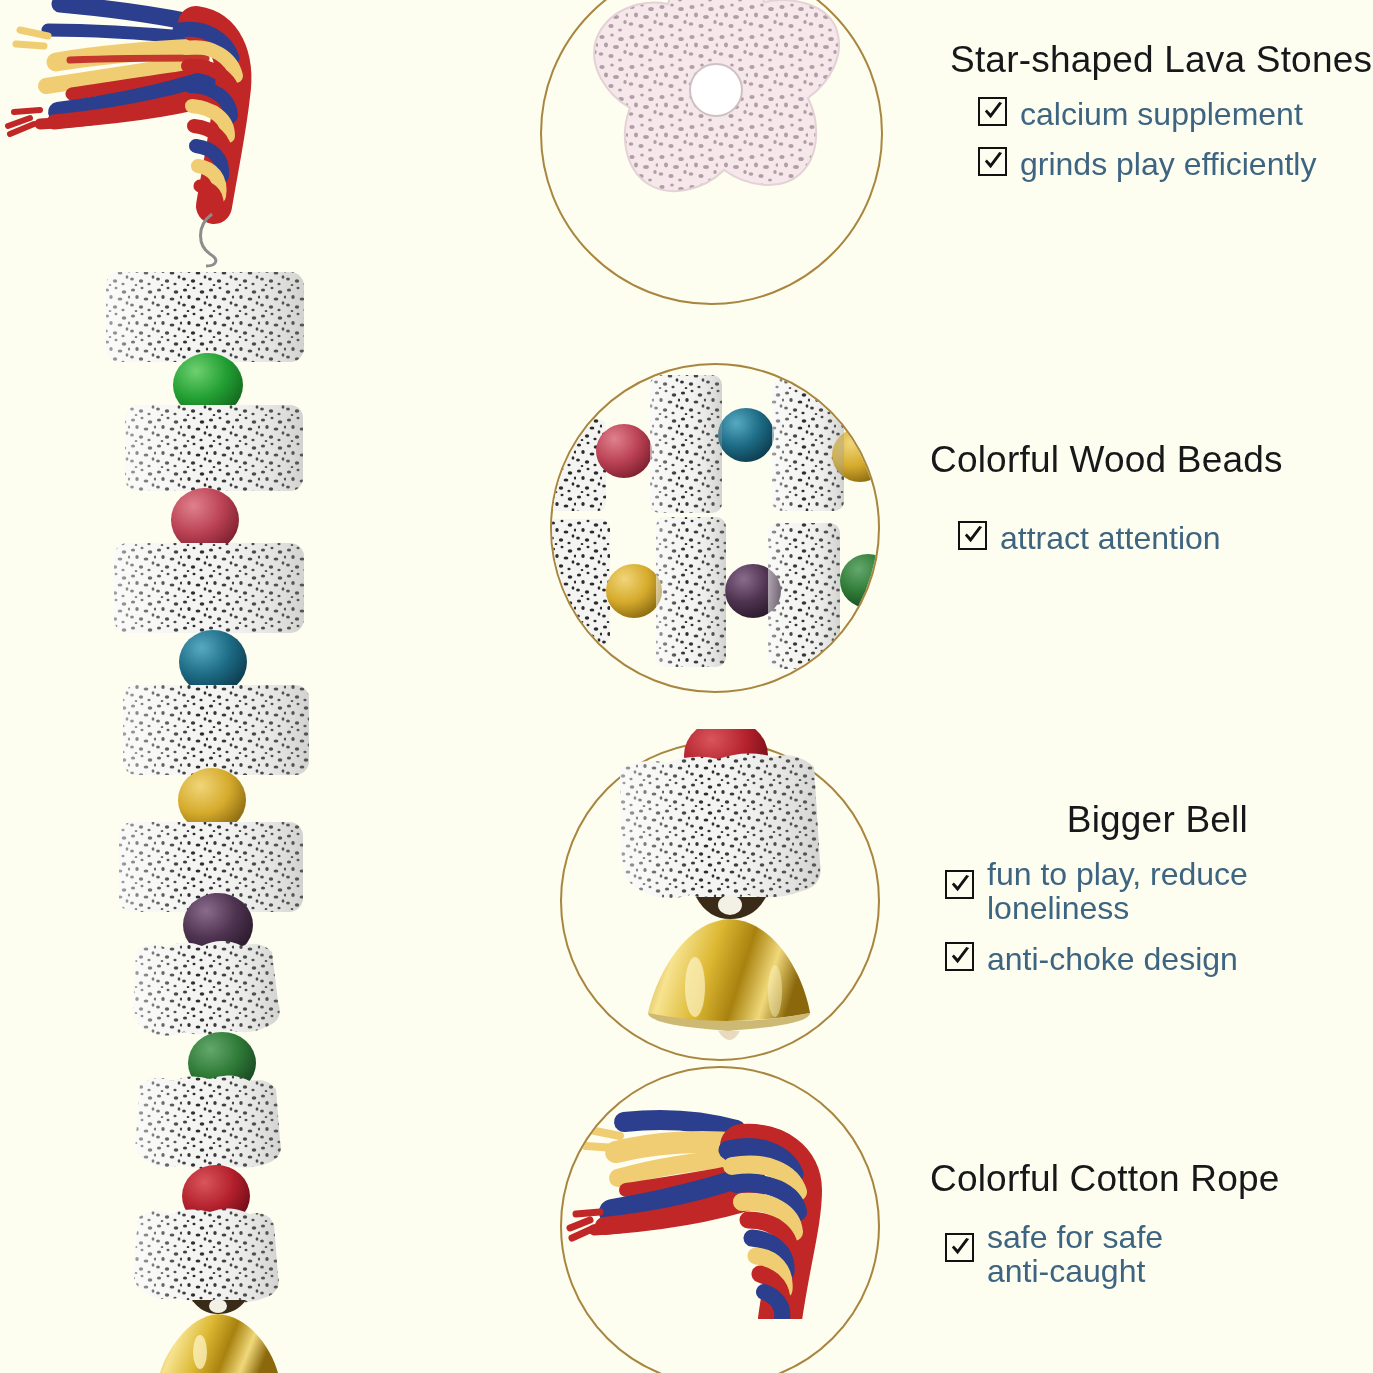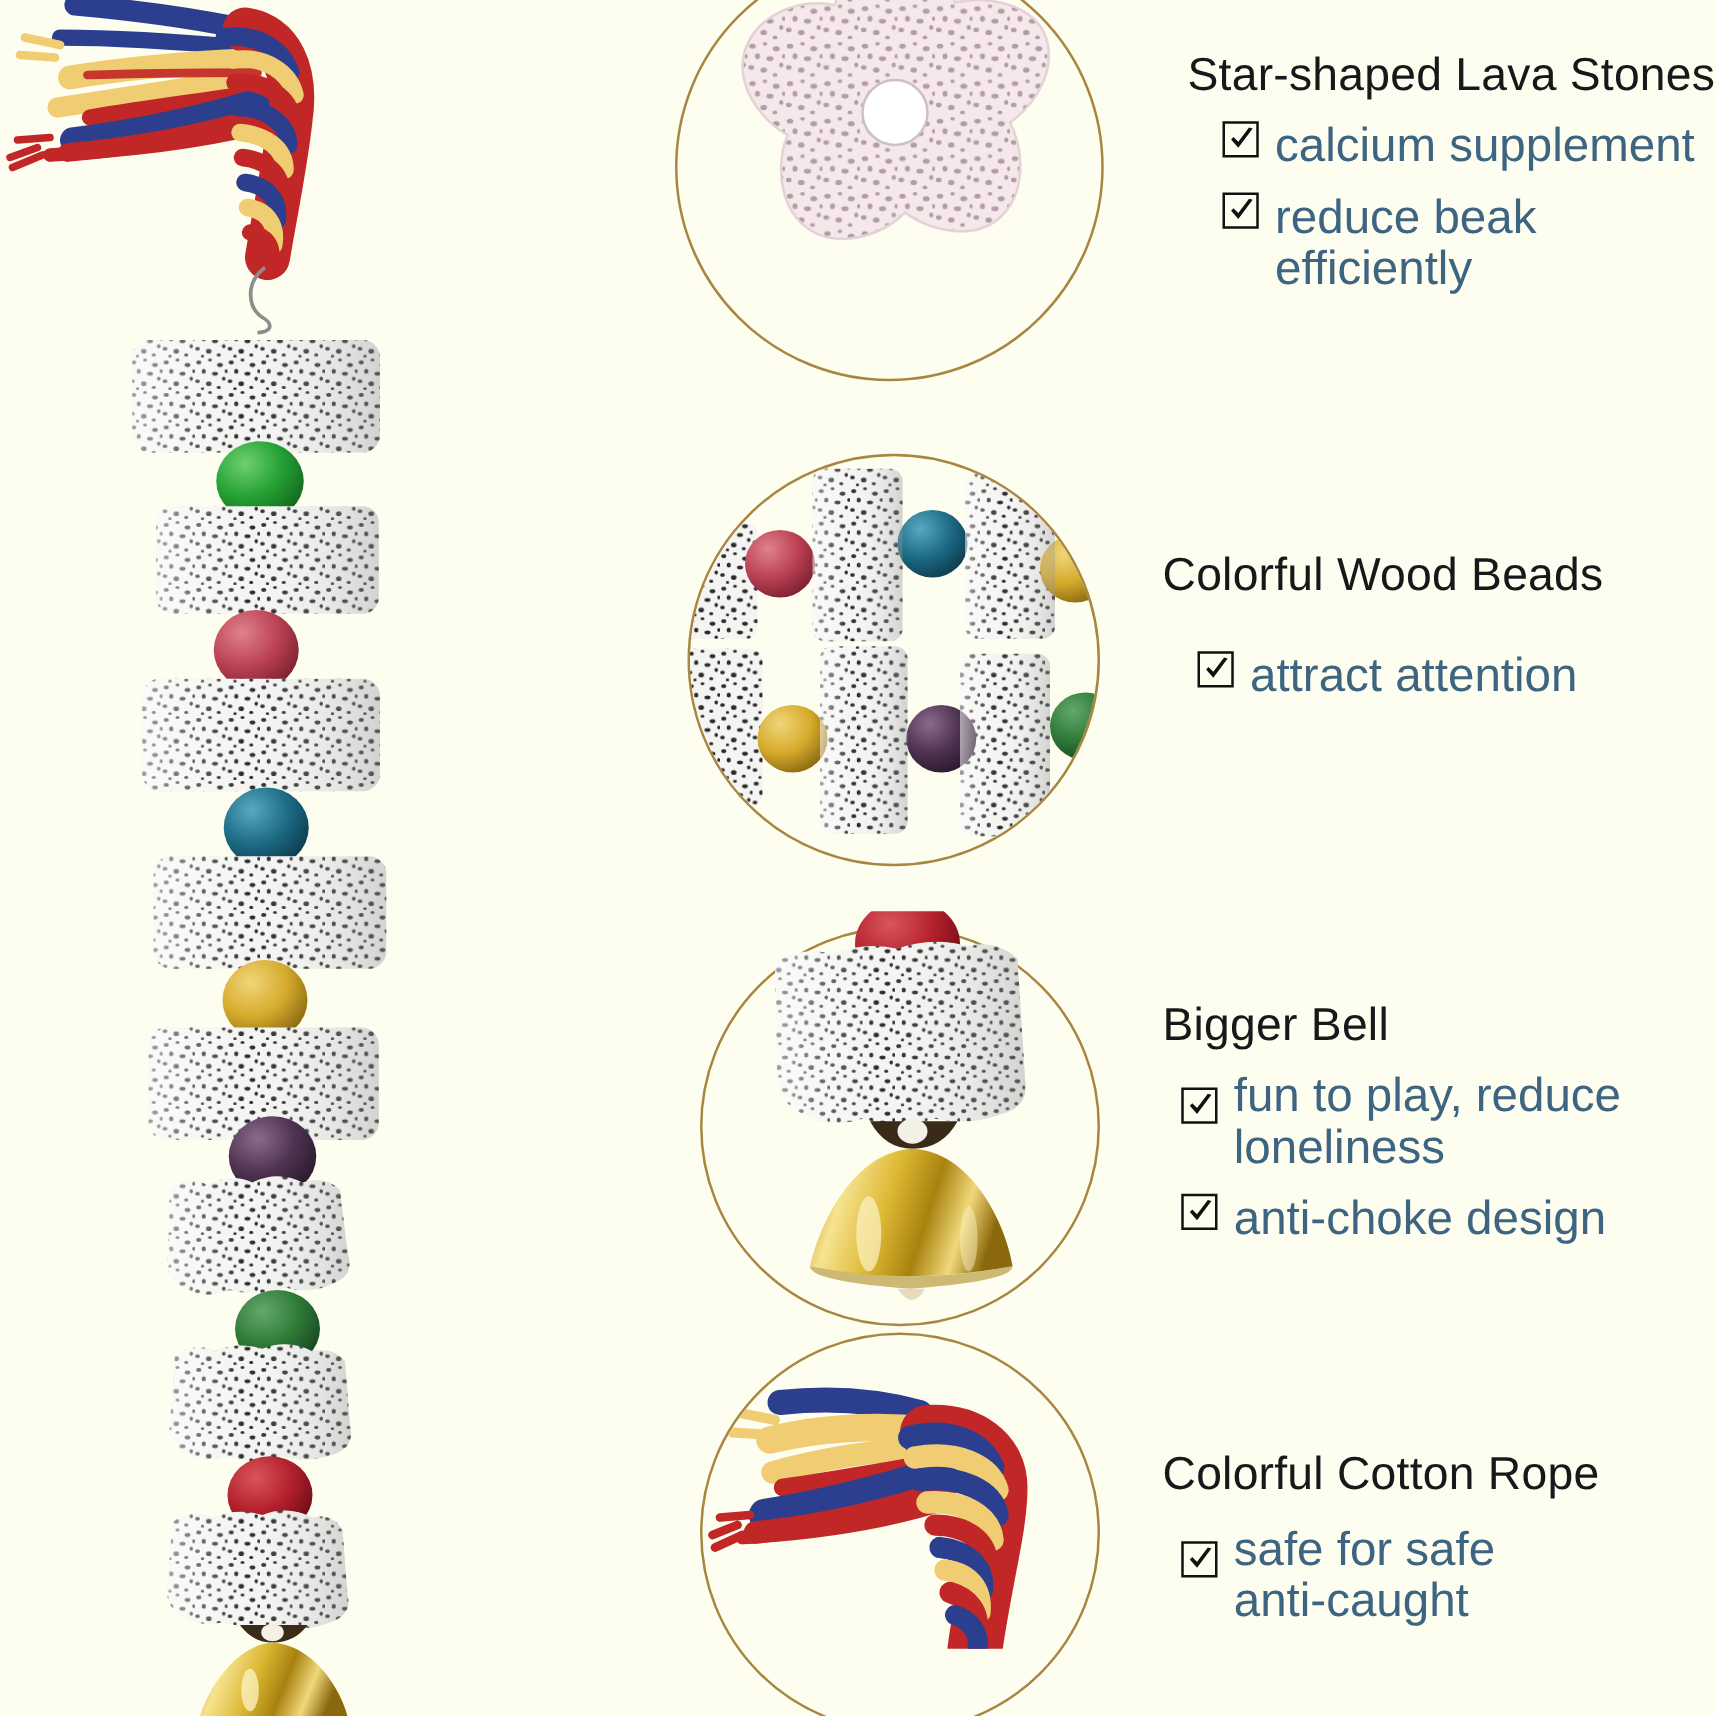--- a/index.html
+++ b/index.html
@@ -44,20 +44,21 @@
   .feature-text {
     position: absolute;
   }
   .feature-title {
     font-size: 37px;
     color: #16181a;
     letter-spacing: 0.2px;
     white-space: nowrap;
     line-height: 1.1;
     font-weight: 400;
+    text-align: right;
   }
   .bullet-list {
     margin: 0;
     padding: 0;
     list-style: none;
   }
   .bullet-row {
     display: flex;
     align-items: flex-start;
     margin-top: 16px;
@@ -73,21 +74,21 @@
     background: transparent;
   }
   .checkbox svg {
     position: absolute;
     left: 2px;
     top: 1px;
     width: 23px;
     height: 23px;
   }
   .bullet-label {
-    font-size: 38px;
+    font-size: 32px;
     color: #3d6480;
     line-height: 1.08;
     white-space: pre-line;
   }
   .bullet-row.two-line .checkbox { margin-top: 13px; }
 </style>
 </head>
 <body>
 
 <div id="stage">
@@ -312,21 +313,21 @@
               </svg>
           </span>
           <span class="bullet-label">calcium supplement</span>
         </li>
         <li class="bullet-row">
           <span class="checkbox">
             <svg viewBox="0 0 24 24">
                 <path d="M3 12 L9 19 L21 3 L18 2 L9 14 L5 10 Z" fill="#111"></path>
               </svg>
           </span>
-          <span class="bullet-label">reduce beak efficiently</span>
+          <span class="bullet-label">grinds play efficiently</span>
         </li>
       </ul>
     </div>
   </div>
 
   <div class="feature-section" style="top:735px; height:340px;">
     <div class="feature-circle" style="left:40px; top:6px; width:320px; height:320px;"></div>
 
     <svg style="position:absolute; left:40px; top:-6px; width:320px; height:340px;" viewBox="0 0 320 340">
 

